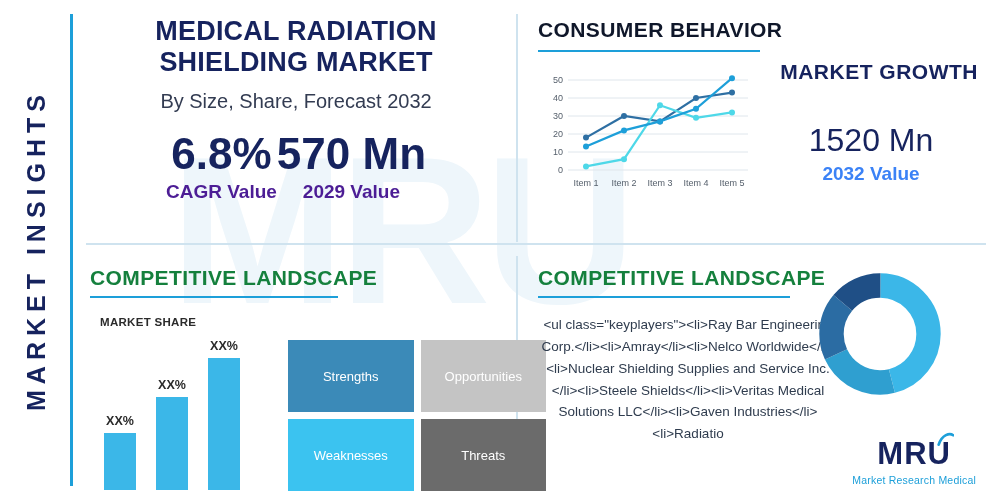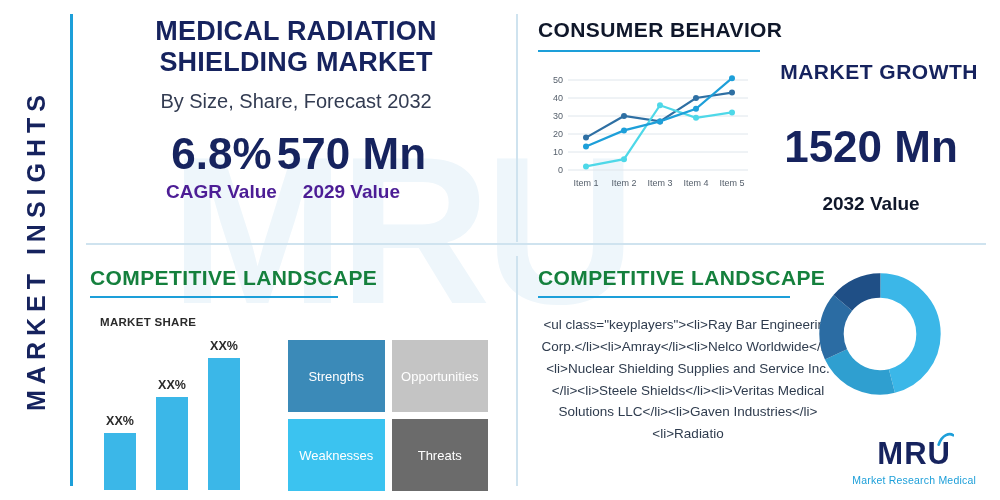--- a/index.html
+++ b/index.html
@@ -151,29 +151,29 @@
     left: 0; top: 2px;
     width: 215px; height: 130px;
   }
   .growth-kpi {
     position: absolute;
     right: 2px; top: 52px;
     text-align: center;
     width: 210px;
   }
   .growth-value {
-    font-size: 44px;
-    font-weight: 700;
+    font-size: 32px;
+    font-weight: 400;
     color: #16235e;
   }
   .growth-label {
-    margin-top: 21px;
+    margin-top: 4px;
     font-size: 19px;
     font-weight: 700;
-    color: #0f172a;
+    color: #3b82f6;
   }
 
   
   .bl-block {
     position: absolute;
     left: 90px; top: 266px;
     width: 420px;
     z-index: 4;
   }
   .bl-head { font-size: 21px; font-weight: 700; color: #15803d; letter-spacing: 0.4px; }
@@ -203,21 +203,21 @@
     font-size: 12.5px;
     font-weight: 700;
     color: #2b2b2b;
     margin-bottom: 5px;
   }
   .bar-rect { width: 32px; background: #3bb7e8; }
 
   .swot {
     position: absolute;
     left: 198px; top: 24px;
-    width: 200px;
+    width: 258px;
     display: grid;
     grid-template-columns: 1fr 1fr;
     grid-template-rows: 72px 72px;
     gap: 7px;
   }
   .swot-cell {
     display: flex;
     align-items: center;
     justify-content: center;
     color: #ffffff;

